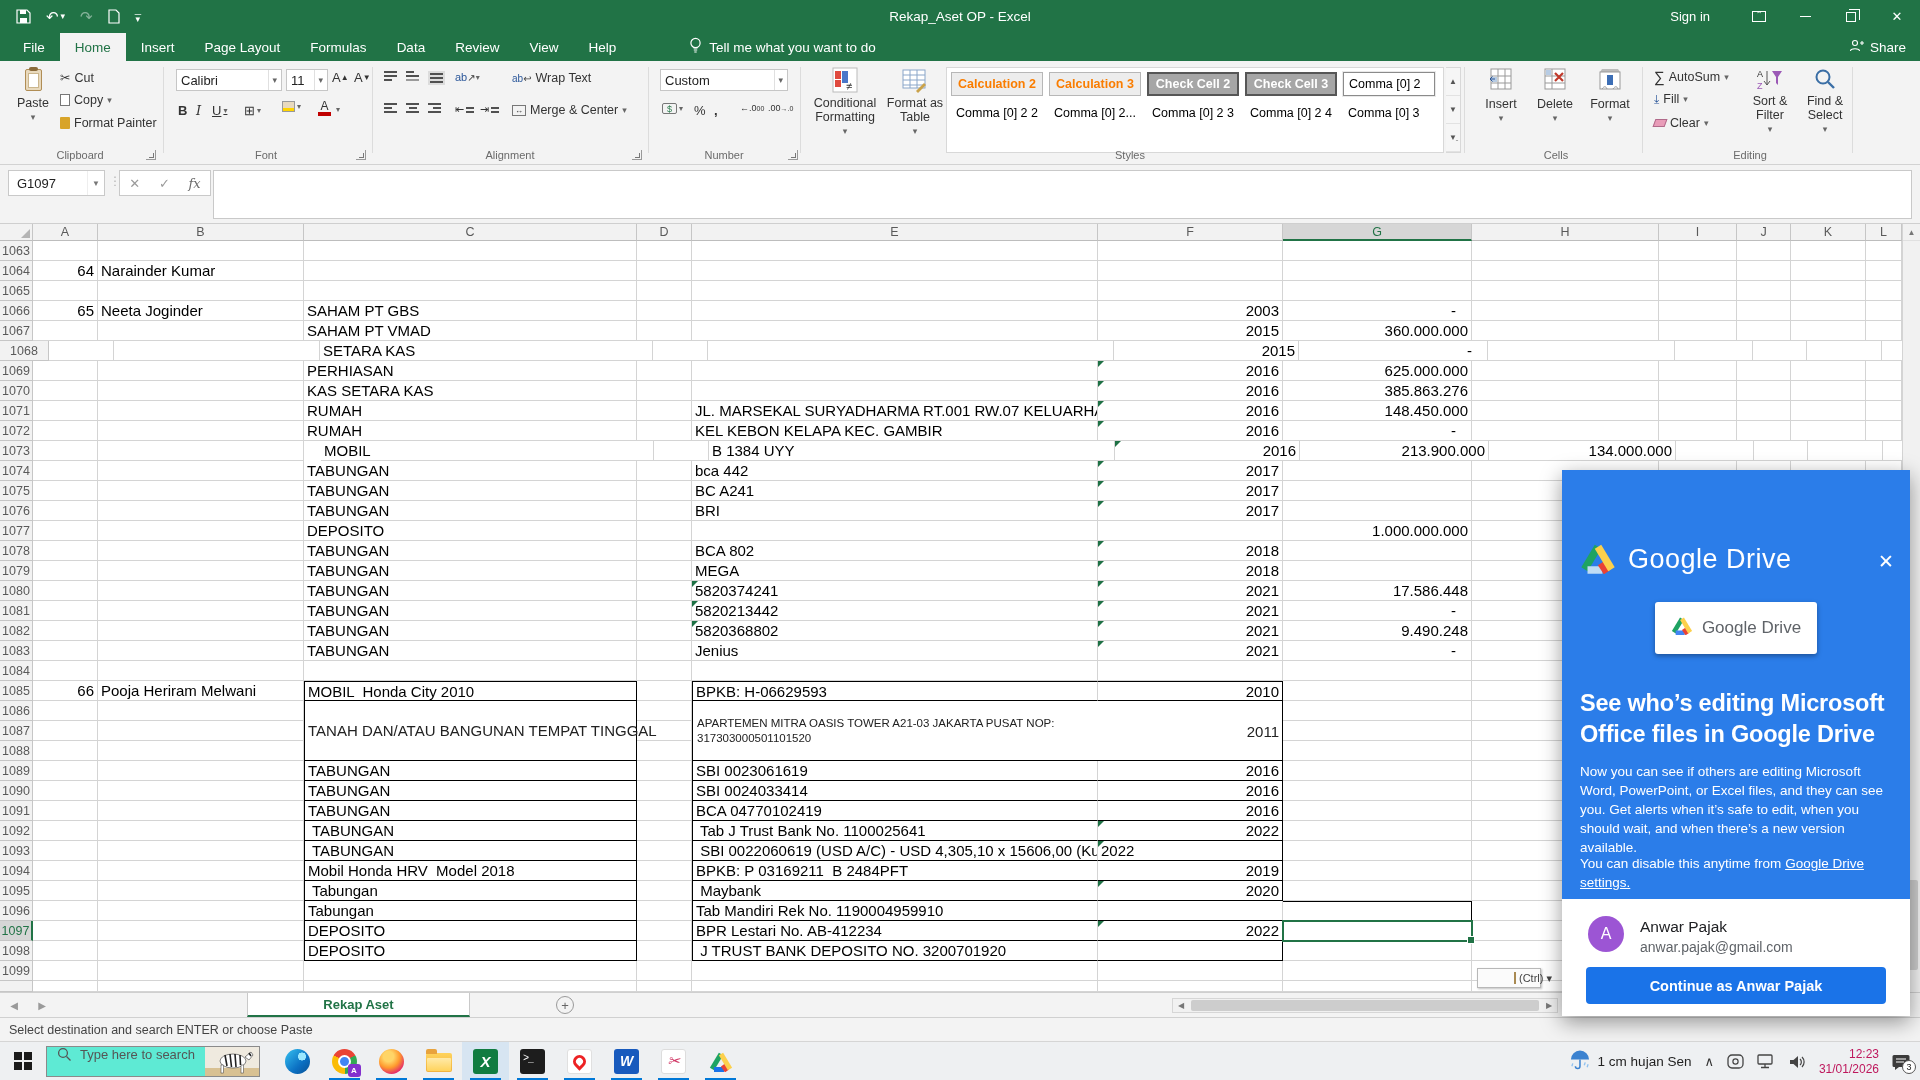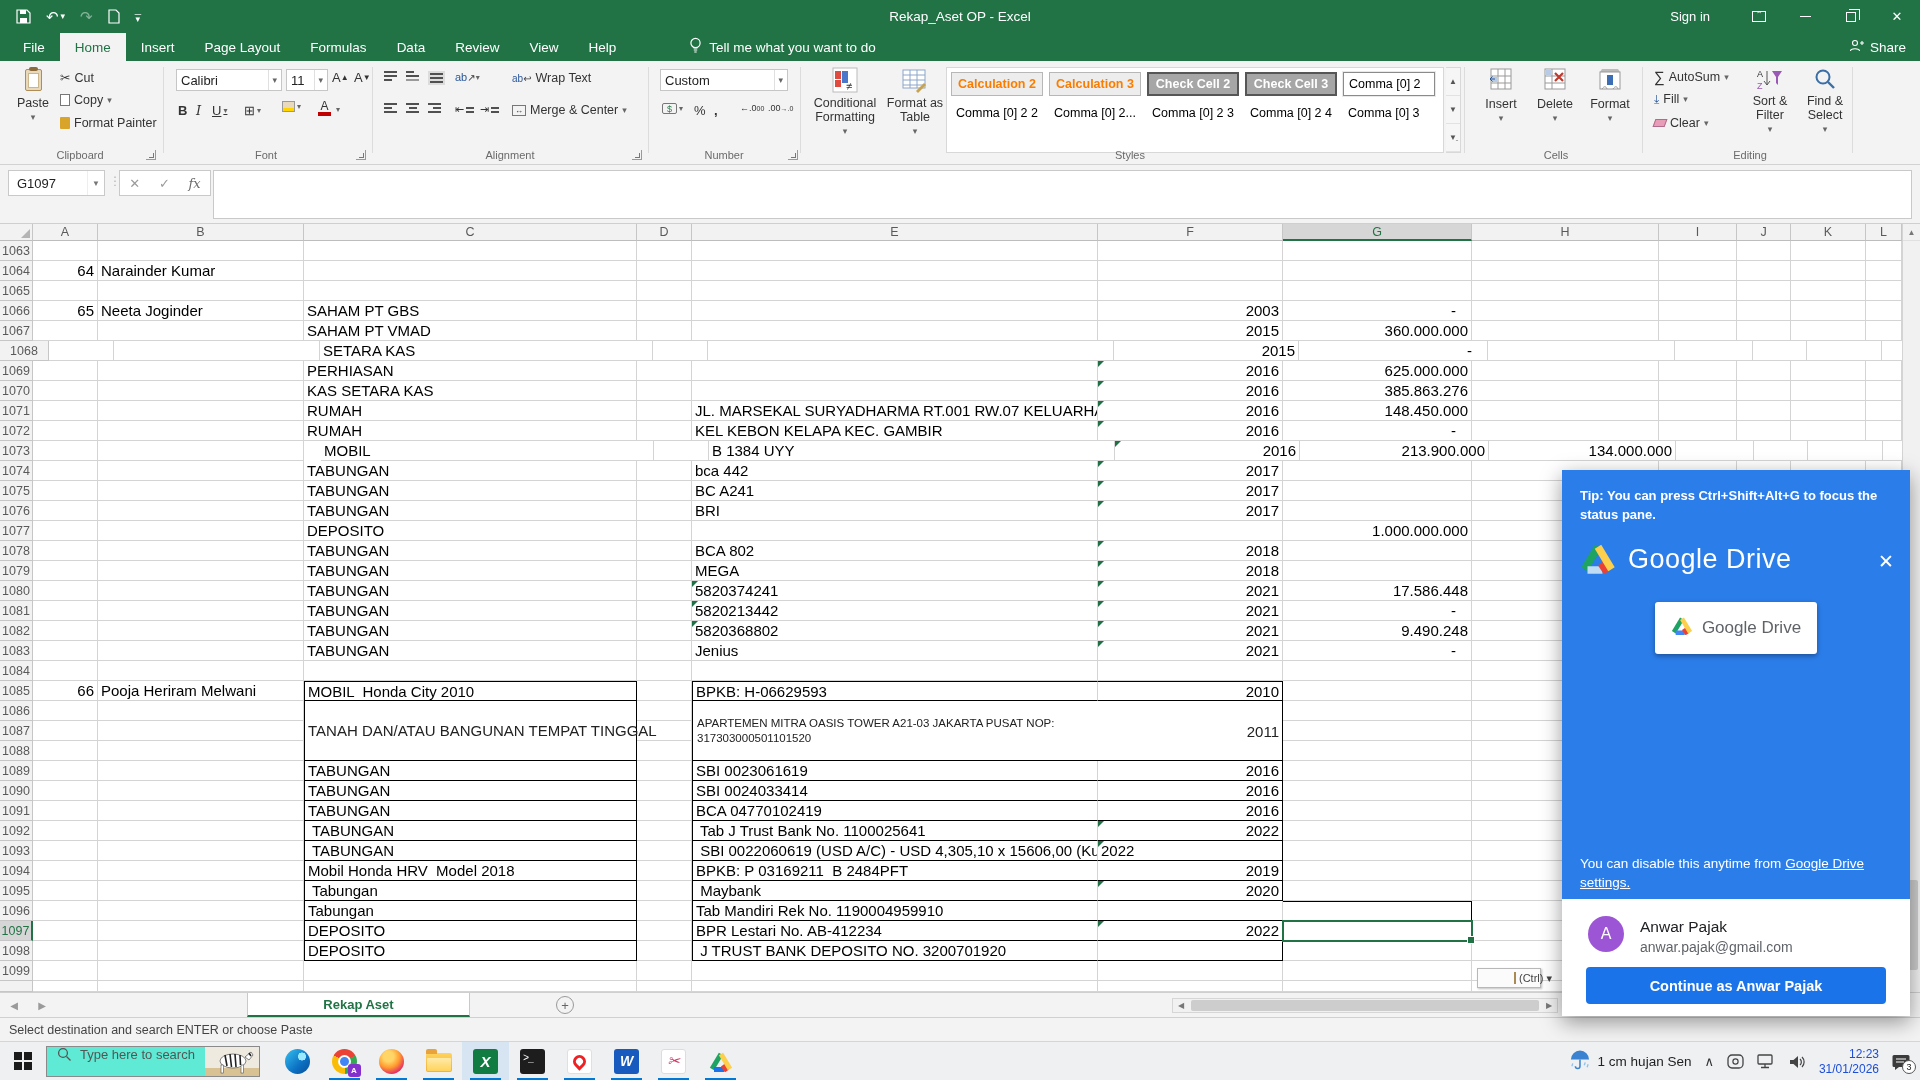--- a/index.html
+++ b/index.html
@@ -144,21 +144,21 @@
   .ic-folder:after{content:"";position:absolute;left:1px;right:1px;top:5px;bottom:1px;background:linear-gradient(#ffeaa9,#ffd35c);border-radius:1px}
   .ic-excel{width:25px;height:25px;background:#107c41;border-radius:3px;color:#fff;font-weight:bold;font-size:15px;display:flex;align-items:center;justify-content:center}
   .ic-cmd{width:25px;height:25px;background:#1d1d1d;border-radius:3px;color:#fff;font-size:10px;display:flex;align-items:flex-start;padding:3px}
   .ic-pdf{width:25px;height:25px;background:#fff;border:1px solid #e0e0e0;border-radius:3px;display:flex;align-items:center;justify-content:center}
   .ic-pdf b{width:13px;height:13px;border:3.5px solid #ed2224;border-radius:50% 50% 50% 0;transform:rotate(-45deg)}
   .ic-word{width:25px;height:25px;background:#185abd;border-radius:3px;color:#fff;font-weight:bold;font-size:14px;display:flex;align-items:center;justify-content:center}
   .ic-snip{width:25px;height:25px;background:#fff;border:1px solid #ddd;border-radius:3px;color:#d23b68;font-size:15px;display:flex;align-items:center;justify-content:center}
   #tray{position:absolute;right:0;top:0;height:39px;display:flex;align-items:center;gap:13px;padding-right:10px}
   #tray .ti{display:flex;align-items:center;justify-content:center;color:#333}
   #weather{display:flex;align-items:center;gap:8px;font-size:13.5px;color:#222}
-  #clock{text-align:right;font-size:12px;line-height:15px;color:#1d4ed8}
+  #clock{text-align:right;font-size:12px;line-height:15px;color:#be185d}
   #notif{position:relative}
   .nbadge{position:absolute;right:-6px;bottom:-4px;width:14px;height:14px;border-radius:50%;background:#fff;border:1px solid #555;color:#222;font-size:9px;display:flex;align-items:center;justify-content:center}
 </style>
 </head>
 <body>
 
 <div id="titlebar">
   <div class="qat">
     <span class="qi">
         <svg width="15" height="15" viewBox="0 0 15 15">
@@ -1105,40 +1105,41 @@
       <span class="ha">▶</span>
     </div>
 </div>
 
 <div id="statusbar">
   <span>Select destination and search ENTER or choose Paste</span>
 </div>
 
 <div id="popup">
   <div class="blue">
-    <div id="ptip">Tip: You can press Ctrl+Shift+Alt+G to focus the status pane.</div>
     <div id="pbrand">
       <span><svg width="36" height="32" viewBox="0 0 24 21">
             <path d="M12 3 L3 18" stroke="#1ea362" stroke-width="5"></path>
             <path d="M5 18.5 H15" stroke="#bfdcf5" stroke-width="5"></path>
             <path d="M14 14 L18 20" stroke="#e94235" stroke-width="5"></path>
             <path d="M12 3 L21 18" stroke="#fcd04c" stroke-width="5"></path>
           </svg></span>
       <span class="bt">Google Drive</span>
     </div>
     <span id="pclose">✕</span>
     <div id="pcard">
       <span><svg width="22" height="19" viewBox="0 0 24 21">
             <path d="M12 3 L3 18" stroke="#1ea362" stroke-width="5"></path>
             <path d="M5 18.5 H15" stroke="#4285f4" stroke-width="5"></path>
             <path d="M14 14 L18 20" stroke="#e94235" stroke-width="5"></path>
             <path d="M12 3 L21 18" stroke="#fcd04c" stroke-width="5"></path>
           </svg></span>
       <span>Google Drive</span>
     </div>
+    <div id="phead">See who’s editing Microsoft Office files in Google Drive</div>
+    <div id="pbody">Now you can see if others are editing Microsoft Word, PowerPoint, or Excel files, and they can see you. Get alerts when it’s safe to edit, when you should wait, and when there’s a new version available.</div>
     <div id="pbody2"><span>You can disable this anytime from </span><span class="plink">Google Drive settings.</span></div>
   </div>
   <div id="pfoot">
     <div id="pavatar">A</div>
     <div id="pname">Anwar Pajak</div>
     <div id="pemail">anwar.pajak@gmail.com</div>
     <div id="pbtn">Continue as Anwar Pajak</div>
   </div>
 </div>
 

